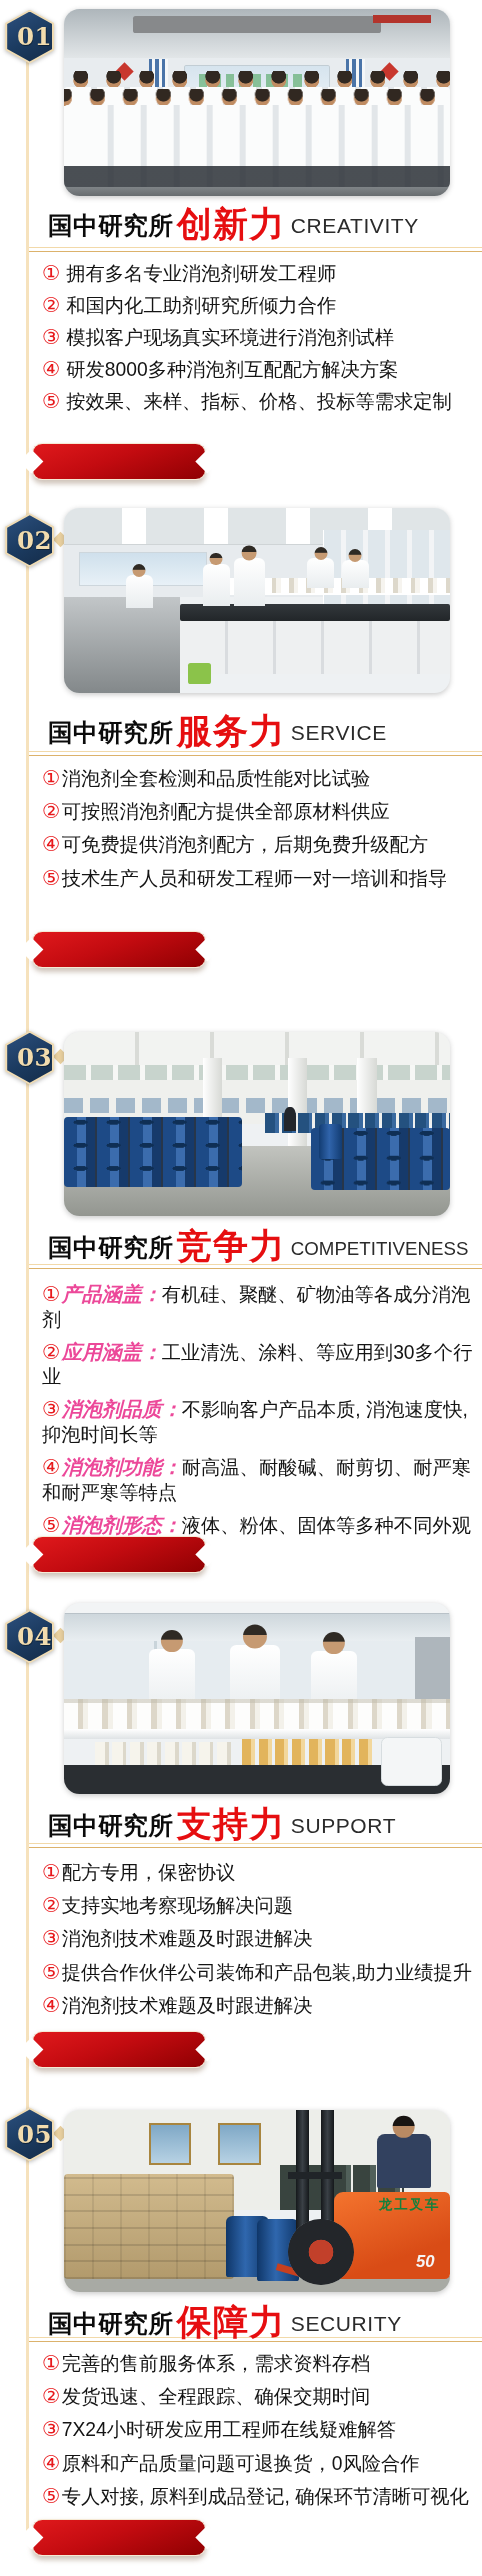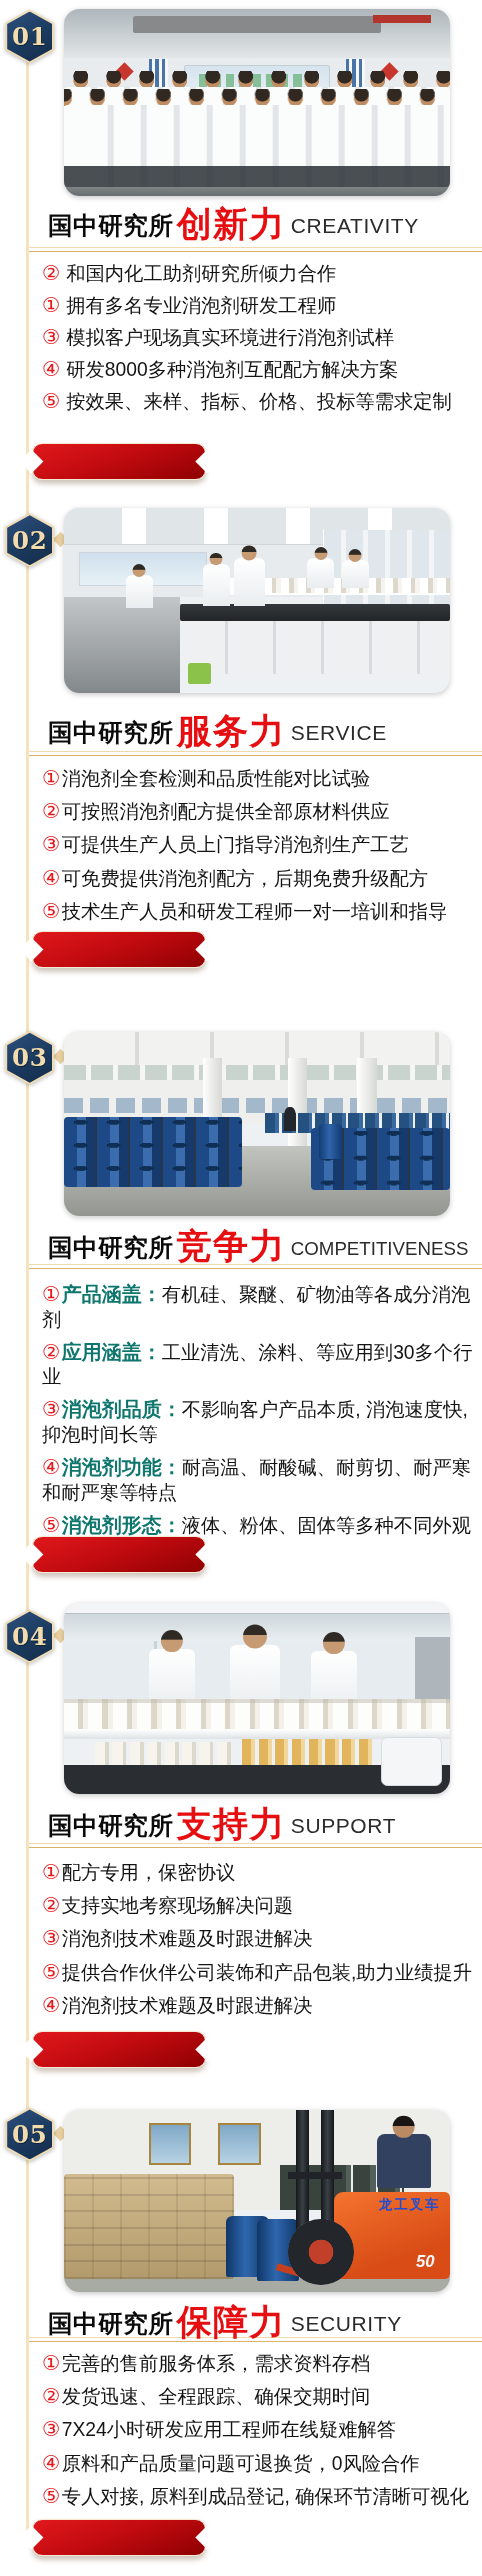--- a/index.html
+++ b/index.html
@@ -13,21 +13,21 @@
   
   .sec{position:absolute;left:0;width:483px;z-index:1;}
 
   
   .badge{position:absolute;left:5.2px;width:49px;height:54px;filter:drop-shadow(0 1.9px 1.9px rgba(0,0,0,.28));z-index:3;}
   .badge-outer{width:100%;height:100%;background:#f0dcb4;
     clip-path:polygon(50% 0,100% 25%,100% 75%,50% 100%,0 75%,0 25%);
     display:flex;align-items:center;justify-content:center;}
   .badge-inner{width:45px;height:50px;background:linear-gradient(150deg,#2c507e 0%,#1b3a5f 55%,#142c49 100%);
     clip-path:polygon(50% 0,100% 25%,100% 75%,50% 100%,0 75%,0 25%);
-    display:flex;align-items:center;justify-content:center;}
+    display:flex;align-items:center;justify-content:flex-end;}
   .badge-num{font-family:"DejaVu Serif","Liberation Serif",serif;font-weight:700;font-size:24.5px;
     color:#f2dcae;text-shadow:0.6px 1.3px 0 #0e2238;letter-spacing:0.6px;}
   .diamond{position:absolute;left:55px;width:11px;height:11px;background:#ead1a0;transform:rotate(45deg);z-index:2;}
 
   
   .ph{position:absolute;left:64px;top:0;width:386px;border-radius:15.5px;overflow:hidden;
       background:#eef1f3;box-shadow:0 1.9px 5.2px rgba(60,60,60,.25);z-index:2;}
   .ph i{position:absolute;display:block;}
 
   
@@ -40,21 +40,21 @@
   
   .sep{position:absolute;left:29px;width:454px;height:5.2px;
        border-top:1.3px solid #f2d9a9;border-bottom:1.3px solid #dcb26b;z-index:1;}
 
   
   .items{position:absolute;left:42px;width:438px;margin:0;padding:0;list-style:none;z-index:2;}
   .item{font-size:19.3px;line-height:24.5px;color:#141414;margin:0 0 7.7px 0;font-weight:500;}
   .s1 .item{margin-bottom:6.4px;}
   .num{color:#e8191c;font-size:20.6px;margin-right:1.3px;}
   .s1 .num{margin-right:5.8px;}
-  .lbl{font-weight:800;font-size:20px;color:#0f766e;}
+  .lbl{font-weight:800;font-size:20px;color:#ec4899;font-style:italic;}
   .txt{font-weight:500;}
 
   
   .ribbon{position:absolute;left:32px;width:174px;height:37px;
     background:linear-gradient(160deg,#e0191c 0%,#c30b10 45%,#8f0002 100%);
     border-radius:10.3px;border:1.3px solid #f5e9d4;
     box-shadow:0 3.9px 5.2px rgba(120,90,60,.35);z-index:2;}
   .bite{position:absolute;width:16.7px;height:16.7px;background:#ffffff;transform:rotate(45deg);
         top:50%;margin-top:-8.4px;}
   .bite-l{left:-10.3px;} .bite-r{right:-10.3px;}
@@ -152,21 +152,21 @@
   .sc5 .mast{left:60%;top:0;width:3.5%;height:88%;background:linear-gradient(90deg,#15181b,#3a4046,#15181b);}
   .sc5 .mast2{left:66.5%;top:0;width:3.5%;height:88%;background:linear-gradient(90deg,#15181b,#3a4046,#15181b);}
   .sc5 .cross{left:58%;top:34%;width:14%;height:4%;background:#202428;}
   .sc5 .fbody{right:0;bottom:7%;width:30%;height:48%;background:linear-gradient(160deg,#f4742e,#d94c16 70%);border-radius:9px 5.2px 5.2px 5.2px;}
   .sc5 .wheel{right:25%;bottom:4%;width:17%;aspect-ratio:1/1;border-radius:50%;
      background:radial-gradient(circle,#c2402a 0 26%,#23262a 27% 70%,#54595f 71% 100%);}
   .sc5 .driver{right:5%;top:13%;width:14%;height:30%;background:#32415f;border-radius:7.7px 7.7px 2.6px 2.6px;}
   .sc5 .driver::before{content:'';position:absolute;left:50%;top:0;transform:translate(-50%,-80%);
      width:42%;aspect-ratio:1/1;border-radius:50%;background:linear-gradient(#191512 45%,#b98a63 47%);}
   .sc5 .fork{left:55%;bottom:9%;width:9%;height:4%;background:#c6401f;transform:rotate(16deg);}
-  .sc5 .brand{position:absolute;right:2.5%;top:47%;color:#1d4ed8;font-size:13.5px;font-weight:700;letter-spacing:1.9px;z-index:5;}
+  .sc5 .brand{position:absolute;right:2.5%;top:47%;color:#15803d;font-size:13.5px;font-weight:700;letter-spacing:1.9px;z-index:5;}
   .sc5 .model{position:absolute;right:4%;bottom:11%;color:#f5f5f5;font-size:16.7px;font-weight:800;font-style:italic;z-index:5;}
 </style>
 </head>
 <body>
 
 <div class="vline"></div>
 
 <section class="sec s1" style="top:9px;height:480px;">
   <div class="badge" style="top:0.6px;">
     <div class="badge-outer">
@@ -189,22 +189,22 @@
     <i class="crowd back"></i>
     <i class="crowd front"></i>
   </div>
   <div class="title" style="top:198px;">
     <span class="t-cn">国中研究所</span>
     <span class="t-red">创新力</span>
     <span class="t-en">CREATIVITY</span>
   </div>
   <div class="sep" style="top:238px;"></div>
   <ul class="items" style="top:252px;">
+    <li class="item"><span class="num">①</span><span class="lbl"></span><span class="txt">拥有多名专业消泡剂研发工程师</span></li>
     <li class="item"><span class="num">②</span><span class="lbl"></span><span class="txt">和国内化工助剂研究所倾力合作</span></li>
-    <li class="item"><span class="num">①</span><span class="lbl"></span><span class="txt">拥有多名专业消泡剂研发工程师</span></li>
     <li class="item"><span class="num">③</span><span class="lbl"></span><span class="txt">模拟客户现场真实环境进行消泡剂试样</span></li>
     <li class="item"><span class="num">④</span><span class="lbl"></span><span class="txt">研发8000多种消泡剂互配配方解决方案</span></li>
     <li class="item"><span class="num">⑤</span><span class="lbl"></span><span class="txt">按效果、来样、指标、价格、投标等需求定制</span></li>
   </ul>
   <div class="ribbon" style="top:434px;">
     <span class="bite bite-l"></span>
     <span class="bite bite-r"></span>
   </div>
 </section>
 
@@ -235,21 +235,20 @@
   </div>
   <div class="title" style="top:206px;">
     <span class="t-cn">国中研究所</span>
     <span class="t-red">服务力</span>
     <span class="t-en">SERVICE</span>
   </div>
   <div class="sep" style="top:243px;"></div>
   <ul class="items" style="top:258px;">
     <li class="item"><span class="num">①</span><span class="lbl"></span><span class="txt">消泡剂全套检测和品质性能对比试验</span></li>
     <li class="item"><span class="num">②</span><span class="lbl"></span><span class="txt">可按照消泡剂配方提供全部原材料供应</span></li>
-    <li class="item"><span class="num">③</span><span class="lbl"></span><span class="txt">可提供生产人员上门指导消泡剂生产工艺</span></li>
     <li class="item"><span class="num">④</span><span class="lbl"></span><span class="txt">可免费提供消泡剂配方，后期免费升级配方</span></li>
     <li class="item"><span class="num">⑤</span><span class="lbl"></span><span class="txt">技术生产人员和研发工程师一对一培训和指导</span></li>
   </ul>
   <div class="ribbon" style="top:423px;">
     <span class="bite bite-l"></span>
     <span class="bite bite-r"></span>
   </div>
 </section>
 
 <section class="sec s3" style="top:1032px;height:543px;padding-left:44px;">

